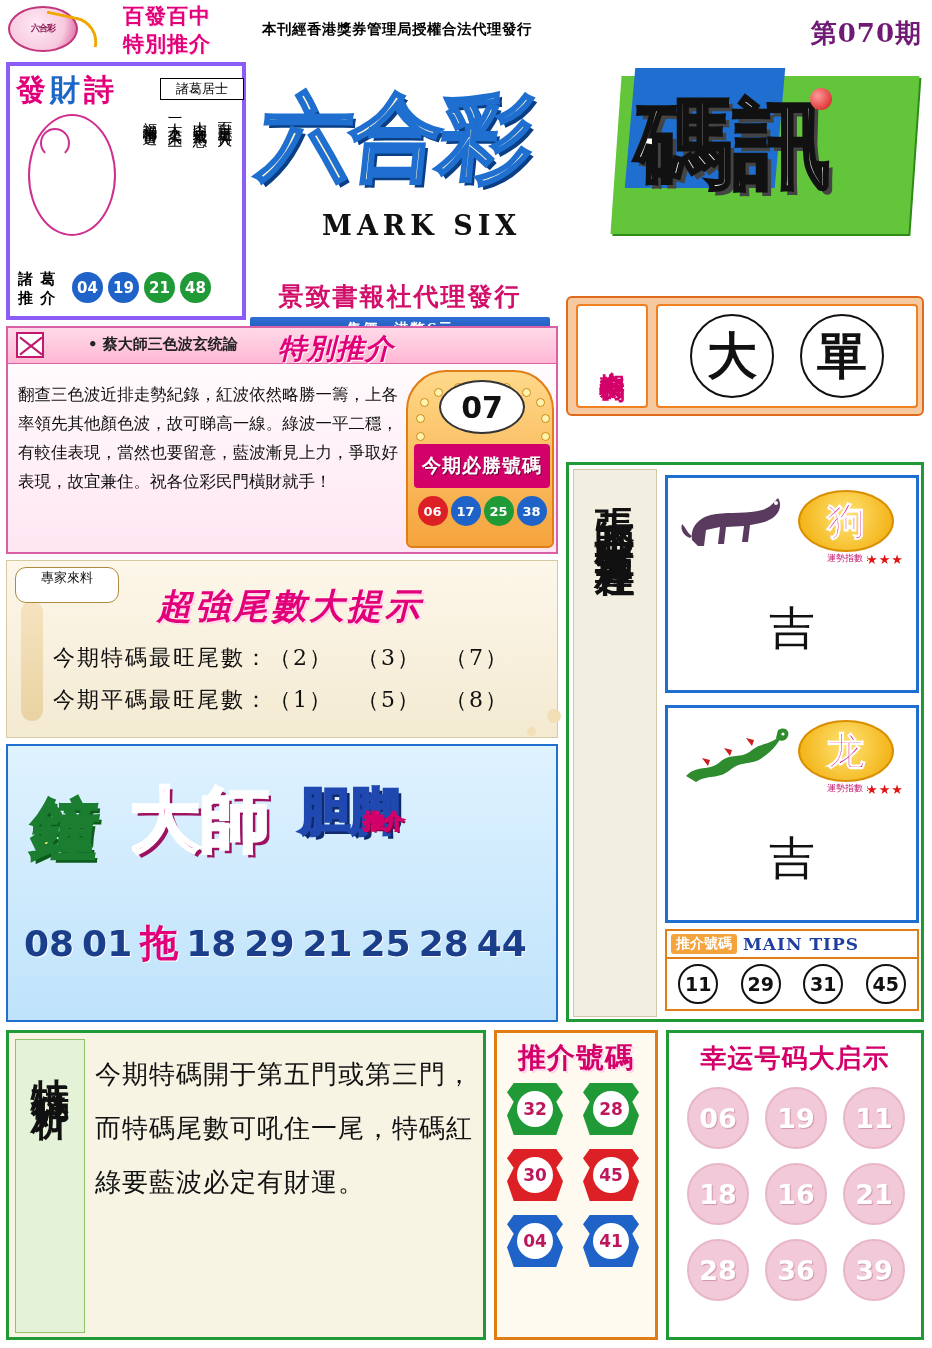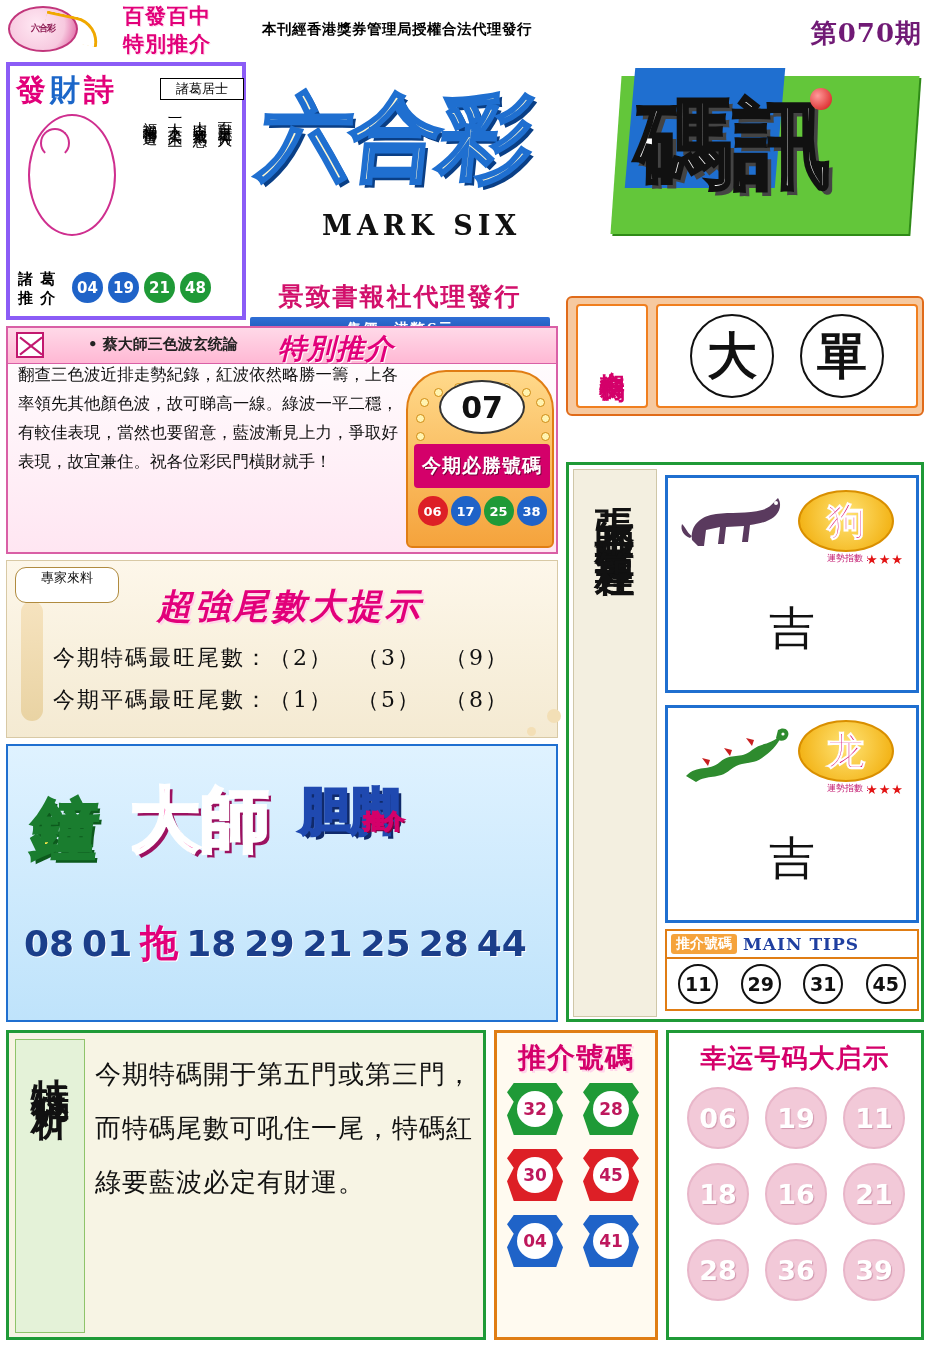--- a/index.html
+++ b/index.html
@@ -210,21 +210,21 @@
     font-size:15px; font-weight:bold; color:#222;margin-left:36px;
   }
   .sp-title {
     position:absolute; left:270px; top:2px;
     font-family:"DejaVu Serif","Liberation Serif",serif;
     font-size:28px; font-weight:bold; font-style:italic;
     color:#e2007a; letter-spacing:1px;
     text-shadow:1px 1px 0 #fff;
   }
   .sp-body {
-    position:absolute; left:10px; top:32px; width:380px;
+    position:absolute; left:10px; top:52px; width:380px;
     font-family:"DejaVu Serif","Liberation Serif",serif;
     font-size:16.5px; line-height:29px; color:#111; text-align:justify;
   }
   .sp-ball-panel {
     position:absolute; left:398px; top:42px; width:148px; height:178px;
     background:linear-gradient(#ffd98a,#f5a33c);
     border:2px solid #e07d14; border-radius:40px 40px 6px 6px;
   }
   .sp-big-ball {
     position:absolute; left:31px; top:8px; width:86px; height:54px;
@@ -590,21 +590,21 @@
     </div>
   </div>
 
   <div class="tail-panel">
     <div class="tail-blob"></div>
     <div class="bubble" style="left:540px; top:148px; width:14px; height:14px;"></div>
     <div class="bubble" style="left:520px; top:166px; width:9px; height:9px;"></div>
     <div class="tail-tag">專家來料</div>
     <div class="tail-title">超強尾數大提示</div>
     <div class="tail-line l1">
-      <span>今期特碼最旺尾數：</span><span>（2）　（3）　（9）</span>
+      <span>今期特碼最旺尾數：</span><span>（2）　（3）　（7）</span>
     </div>
     <div class="tail-line l2">
       <span>今期平碼最旺尾數：</span><span>（1）　（5）　（8）</span>
     </div>
   </div>
 
   <div class="zhong-panel">
     <div class="zh-title-wrap">
       <div class="zh-w1">鐘</div>
       <div class="zh-w2">大師</div>

